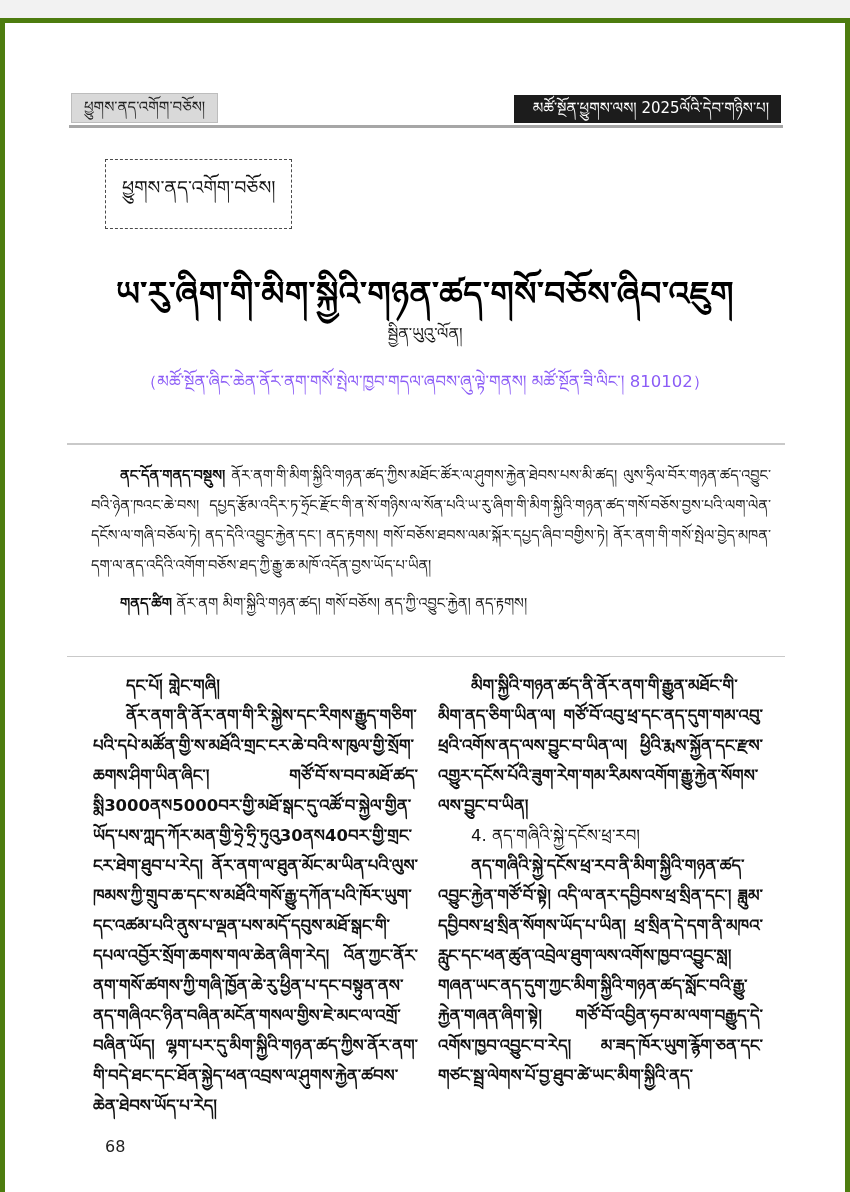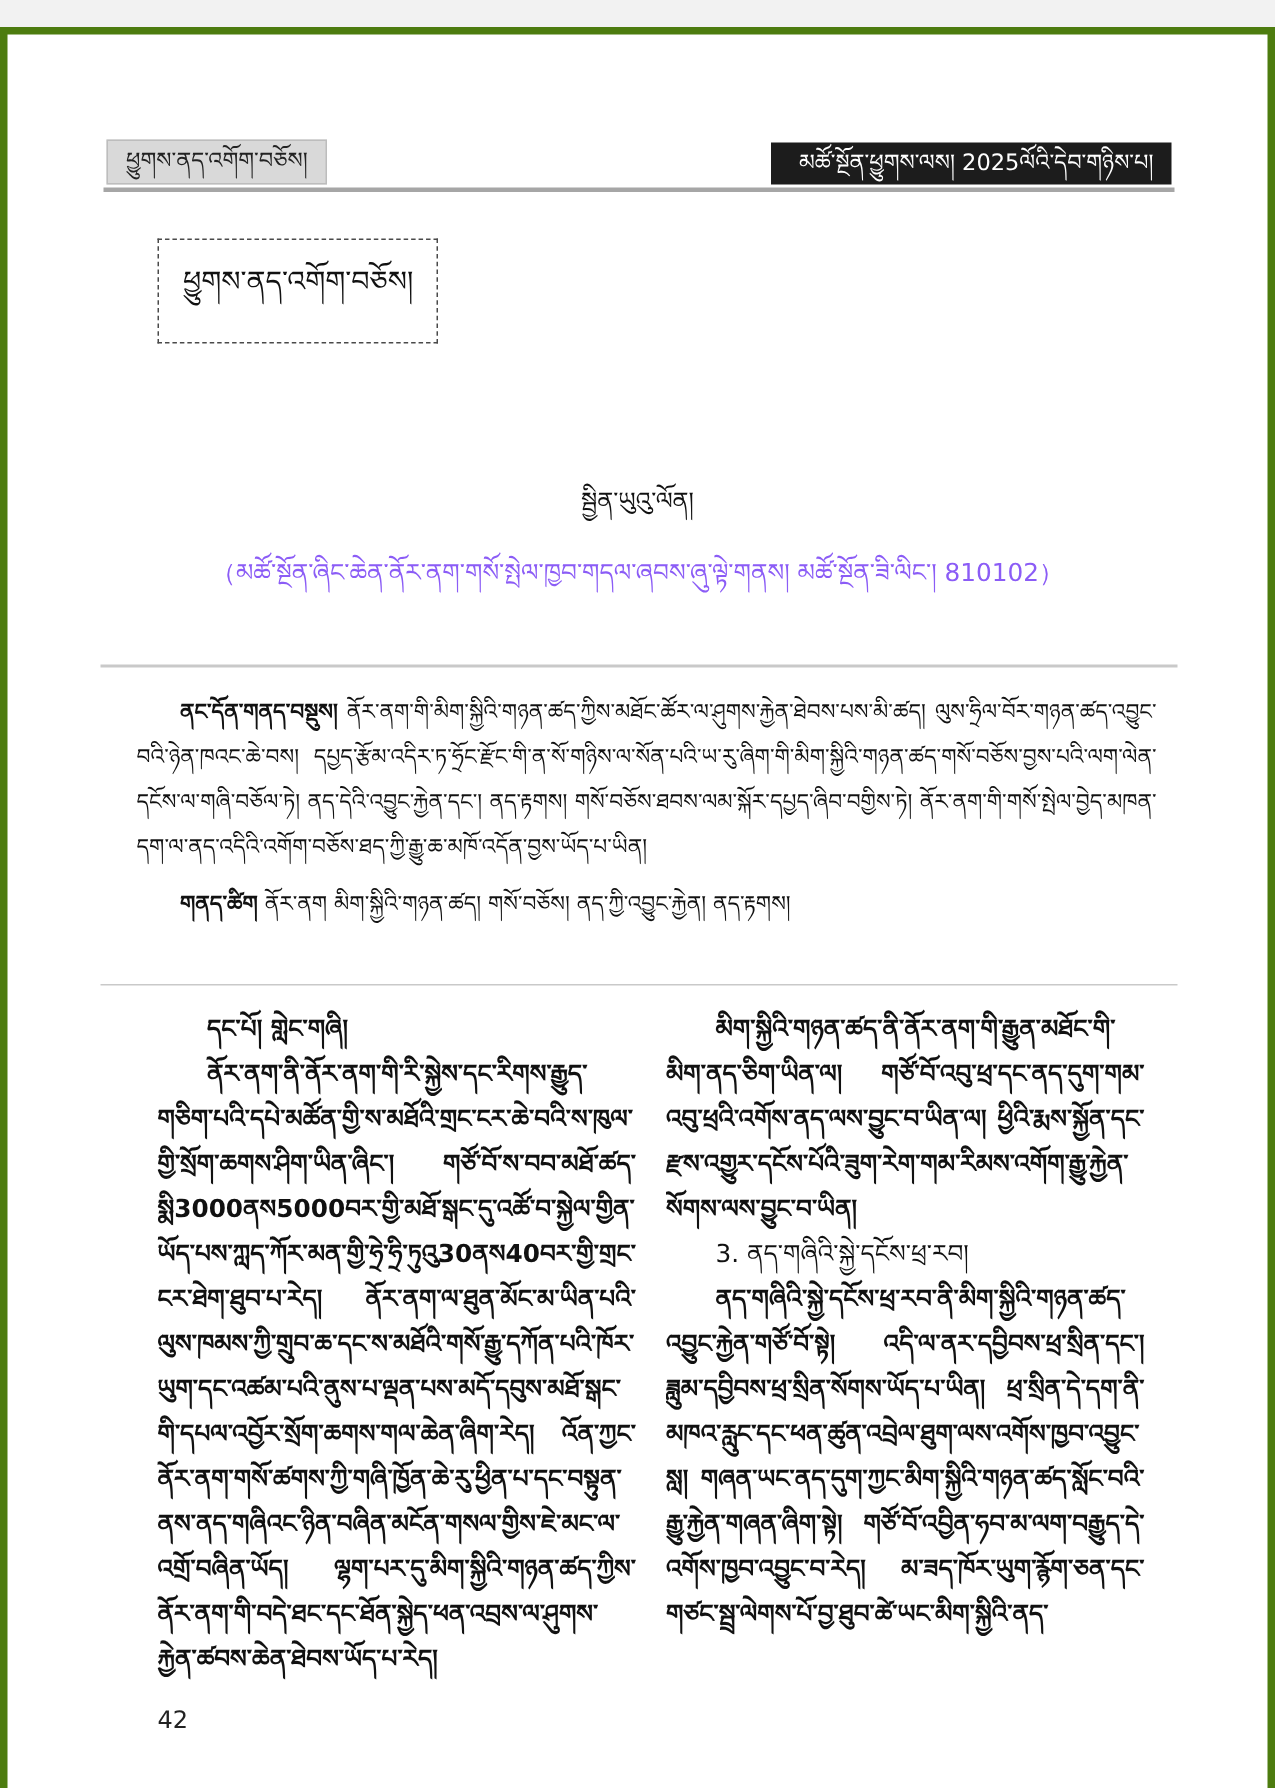--- a/index.html
+++ b/index.html
@@ -77,21 +77,21 @@
     position:absolute;top:566px;left:86px;width:680px;
     font-size:14.5px;line-height:28px;
     text-indent:2em;margin:0;color:#111;
   }
   .section-rule{
     position:absolute;top:633px;left:62px;right:60px;
     height:1px;background:var(--rule-light,#c9c9c9);
   }
   
   .columns{
-    position:absolute;top:648px;left:100px;right:82px;
+    position:absolute;top:648px;left:88px;right:82px;
     display:flex;gap:20px;
   }
   .col{
     flex:1 1 0;
     height:450px;
     overflow:hidden;
     font-size:16.5px;line-height:30px;
     text-align:justify;
     color:#111;
   }
@@ -118,38 +118,39 @@
 <div class="page">
 
   <div class="header-row">
     <div class="header-box-left">ཕྱུགས་ནད་འགོག་བཅོས།</div>
     <div class="header-box-right">མཚོ་སྔོན་ཕྱུགས་ལས། 2025ལོའི་དེབ་གཉིས་པ།</div>
   </div>
   <div class="header-rule"></div>
 
   <div class="column-tag">ཕྱུགས་ནད་འགོག་བཅོས།</div>
 
+  <h1 class="article-title">ཡ་རུ་ཞིག་གི་མིག་སྐྱིའི་གཉན་ཚད་གསོ་བཅོས་ཞིབ་འཇུག</h1>
   <div class="article-author">སྦྱིན་ཡུའུ་ལོན།</div>
   <div class="article-affiliation">（མཚོ་སྔོན་ཞིང་ཆེན་ནོར་ནག་གསོ་སྤེལ་ཁྱབ་གདལ་ཞབས་ཞུ་ལྟེ་གནས། མཚོ་སྔོན་ཟི་ལིང་། 810102）</div>
 
   <div class="thin-rule"></div>
 
   <p class="abstract"><b>ནང་དོན་གནད་བསྡུས།</b> <span>ནོར་ནག་གི་མིག་སྐྱིའི་གཉན་ཚད་ཀྱིས་མཐོང་ཚོར་ལ་ཤུགས་རྐྱེན་ཐེབས་པས་མི་ཚད། ལུས་ཧྲིལ་བོར་གཉན་ཚད་འབྱུང་བའི་ཉེན་ཁའང་ཆེ་བས། དཔྱད་རྩོམ་འདིར་ཏ་ཧྲོང་རྫོང་གི་ན་སོ་གཉིས་ལ་སོན་པའི་ཡ་རུ་ཞིག་གི་མིག་སྐྱིའི་གཉན་ཚད་གསོ་བཅོས་བྱས་པའི་ལག་ལེན་དངོས་ལ་གཞི་བཅོལ་ཏེ། ནད་དེའི་འབྱུང་རྐྱེན་དང་། ནད་རྟགས། གསོ་བཅོས་ཐབས་ལམ་སྐོར་དཔྱད་ཞིབ་བགྱིས་ཏེ། ནོར་ནག་གི་གསོ་སྤེལ་བྱེད་མཁན་དག་ལ་ནད་འདིའི་འགོག་བཅོས་ཐད་ཀྱི་རྒྱུ་ཆ་མཁོ་འདོན་བྱས་ཡོད་པ་ཡིན།</span></p>
 
   <p class="keywords"><b>གནད་ཚིག</b> <span>ནོར་ནག མིག་སྐྱིའི་གཉན་ཚད། གསོ་བཅོས། ནད་ཀྱི་འབྱུང་རྐྱེན། ནད་རྟགས།</span></p>
 
   <div class="section-rule"></div>
 
   <div class="columns">
     <div class="col">
       <h3>དང་པོ། གླེང་གཞི།</h3>
       <p>ནོར་ནག་ནི་ནོར་ནག་གི་རི་སྐྱེས་དང་རིགས་རྒྱུད་གཅིག་པའི་དཔེ་མཚོན་གྱི་ས་མཐོའི་གྲང་ངར་ཆེ་བའི་ས་ཁུལ་གྱི་སྲོག་ཆགས་ཤིག་ཡིན་ཞིང་། གཙོ་བོ་ས་བབ་མཐོ་ཚད་སྨི3000ནས5000བར་གྱི་མཐོ་སྒང་དུ་འཚོ་བ་སྐྱེལ་གྱིན་ཡོད་པས་ཀླད་ཀོར་མན་གྱི་ཧྲེ་ཧྲི་ཏུའུ30ནས40བར་གྱི་གྲང་ངར་ཐེག་ཐུབ་པ་རེད། ནོར་ནག་ལ་ཐུན་མོང་མ་ཡིན་པའི་ལུས་ཁམས་ཀྱི་གྲུབ་ཆ་དང་ས་མཐོའི་གསོ་རྒྱུ་དཀོན་པའི་ཁོར་ཡུག་དང་འཚམ་པའི་ནུས་པ་ལྡན་པས་མདོ་དབུས་མཐོ་སྒང་གི་དཔལ་འབྱོར་སྲོག་ཆགས་གལ་ཆེན་ཞིག་རེད། འོན་ཀྱང་ནོར་ནག་གསོ་ཚགས་ཀྱི་གཞི་ཁྱོན་ཆེ་རུ་ཕྱིན་པ་དང་བསྟུན་ནས་ནད་གཞིའང་ཉིན་བཞིན་མངོན་གསལ་གྱིས་ཇེ་མང་ལ་འགྲོ་བཞིན་ཡོད། ལྷག་པར་དུ་མིག་སྐྱིའི་གཉན་ཚད་ཀྱིས་ནོར་ནག་གི་བདེ་ཐང་དང་ཐོན་སྐྱེད་ཕན་འབྲས་ལ་ཤུགས་རྐྱེན་ཚབས་ཆེན་ཐེབས་ཡོད་པ་རེད།</p>
     </div>
     <div class="col">
       <p>མིག་སྐྱིའི་གཉན་ཚད་ནི་ནོར་ནག་གི་རྒྱུན་མཐོང་གི་མིག་ནད་ཅིག་ཡིན་ལ། གཙོ་བོ་འབུ་ཕྲ་དང་ནད་དུག་གམ་འབུ་ཕྲའི་འགོས་ནད་ལས་བྱུང་བ་ཡིན་ལ། ཕྱིའི་རྨས་སྐྱོན་དང་རྫས་འགྱུར་དངོས་པོའི་ཟུག་རེག་གམ་རིམས་འགོག་རྒྱུ་རྐྱེན་སོགས་ལས་བྱུང་བ་ཡིན།</p>
-      <h4>3. ནད་གཞིའི་སྐྱེ་དངོས་ཕྲ་རབ།</h4>
+      <h4>4. ནད་གཞིའི་སྐྱེ་དངོས་ཕྲ་རབ།</h4>
       <p>ནད་གཞིའི་སྐྱེ་དངོས་ཕྲ་རབ་ནི་མིག་སྐྱིའི་གཉན་ཚད་འབྱུང་རྐྱེན་གཙོ་བོ་སྟེ། འདི་ལ་ནར་དབྱིབས་ཕྲ་སྲིན་དང་། ཟླུམ་དབྱིབས་ཕྲ་སྲིན་སོགས་ཡོད་པ་ཡིན། ཕྲ་སྲིན་དེ་དག་ནི་མཁའ་རླུང་དང་ཕན་ཚུན་འབྲེལ་ཐུག་ལས་འགོས་ཁྱབ་འབྱུང་སླ། གཞན་ཡང་ནད་དུག་ཀྱང་མིག་སྐྱིའི་གཉན་ཚད་སློང་བའི་རྒྱུ་རྐྱེན་གཞན་ཞིག་སྟེ། གཙོ་བོ་འབྱིན་ཧབ་མ་ལག་བརྒྱུད་དེ་འགོས་ཁྱབ་འབྱུང་བ་རེད། མ་ཟད་ཁོར་ཡུག་རྙོག་ཅན་དང་གཙང་སྦྲ་ལེགས་པོ་བྱ་ཐུབ་ཚེ་ཡང་མིག་སྐྱིའི་ནད་</p>
     </div>
   </div>
 
-  <div class="page-number">42</div>
+  <div class="page-number">68</div>
 
 </div>
 
 </body></html>

